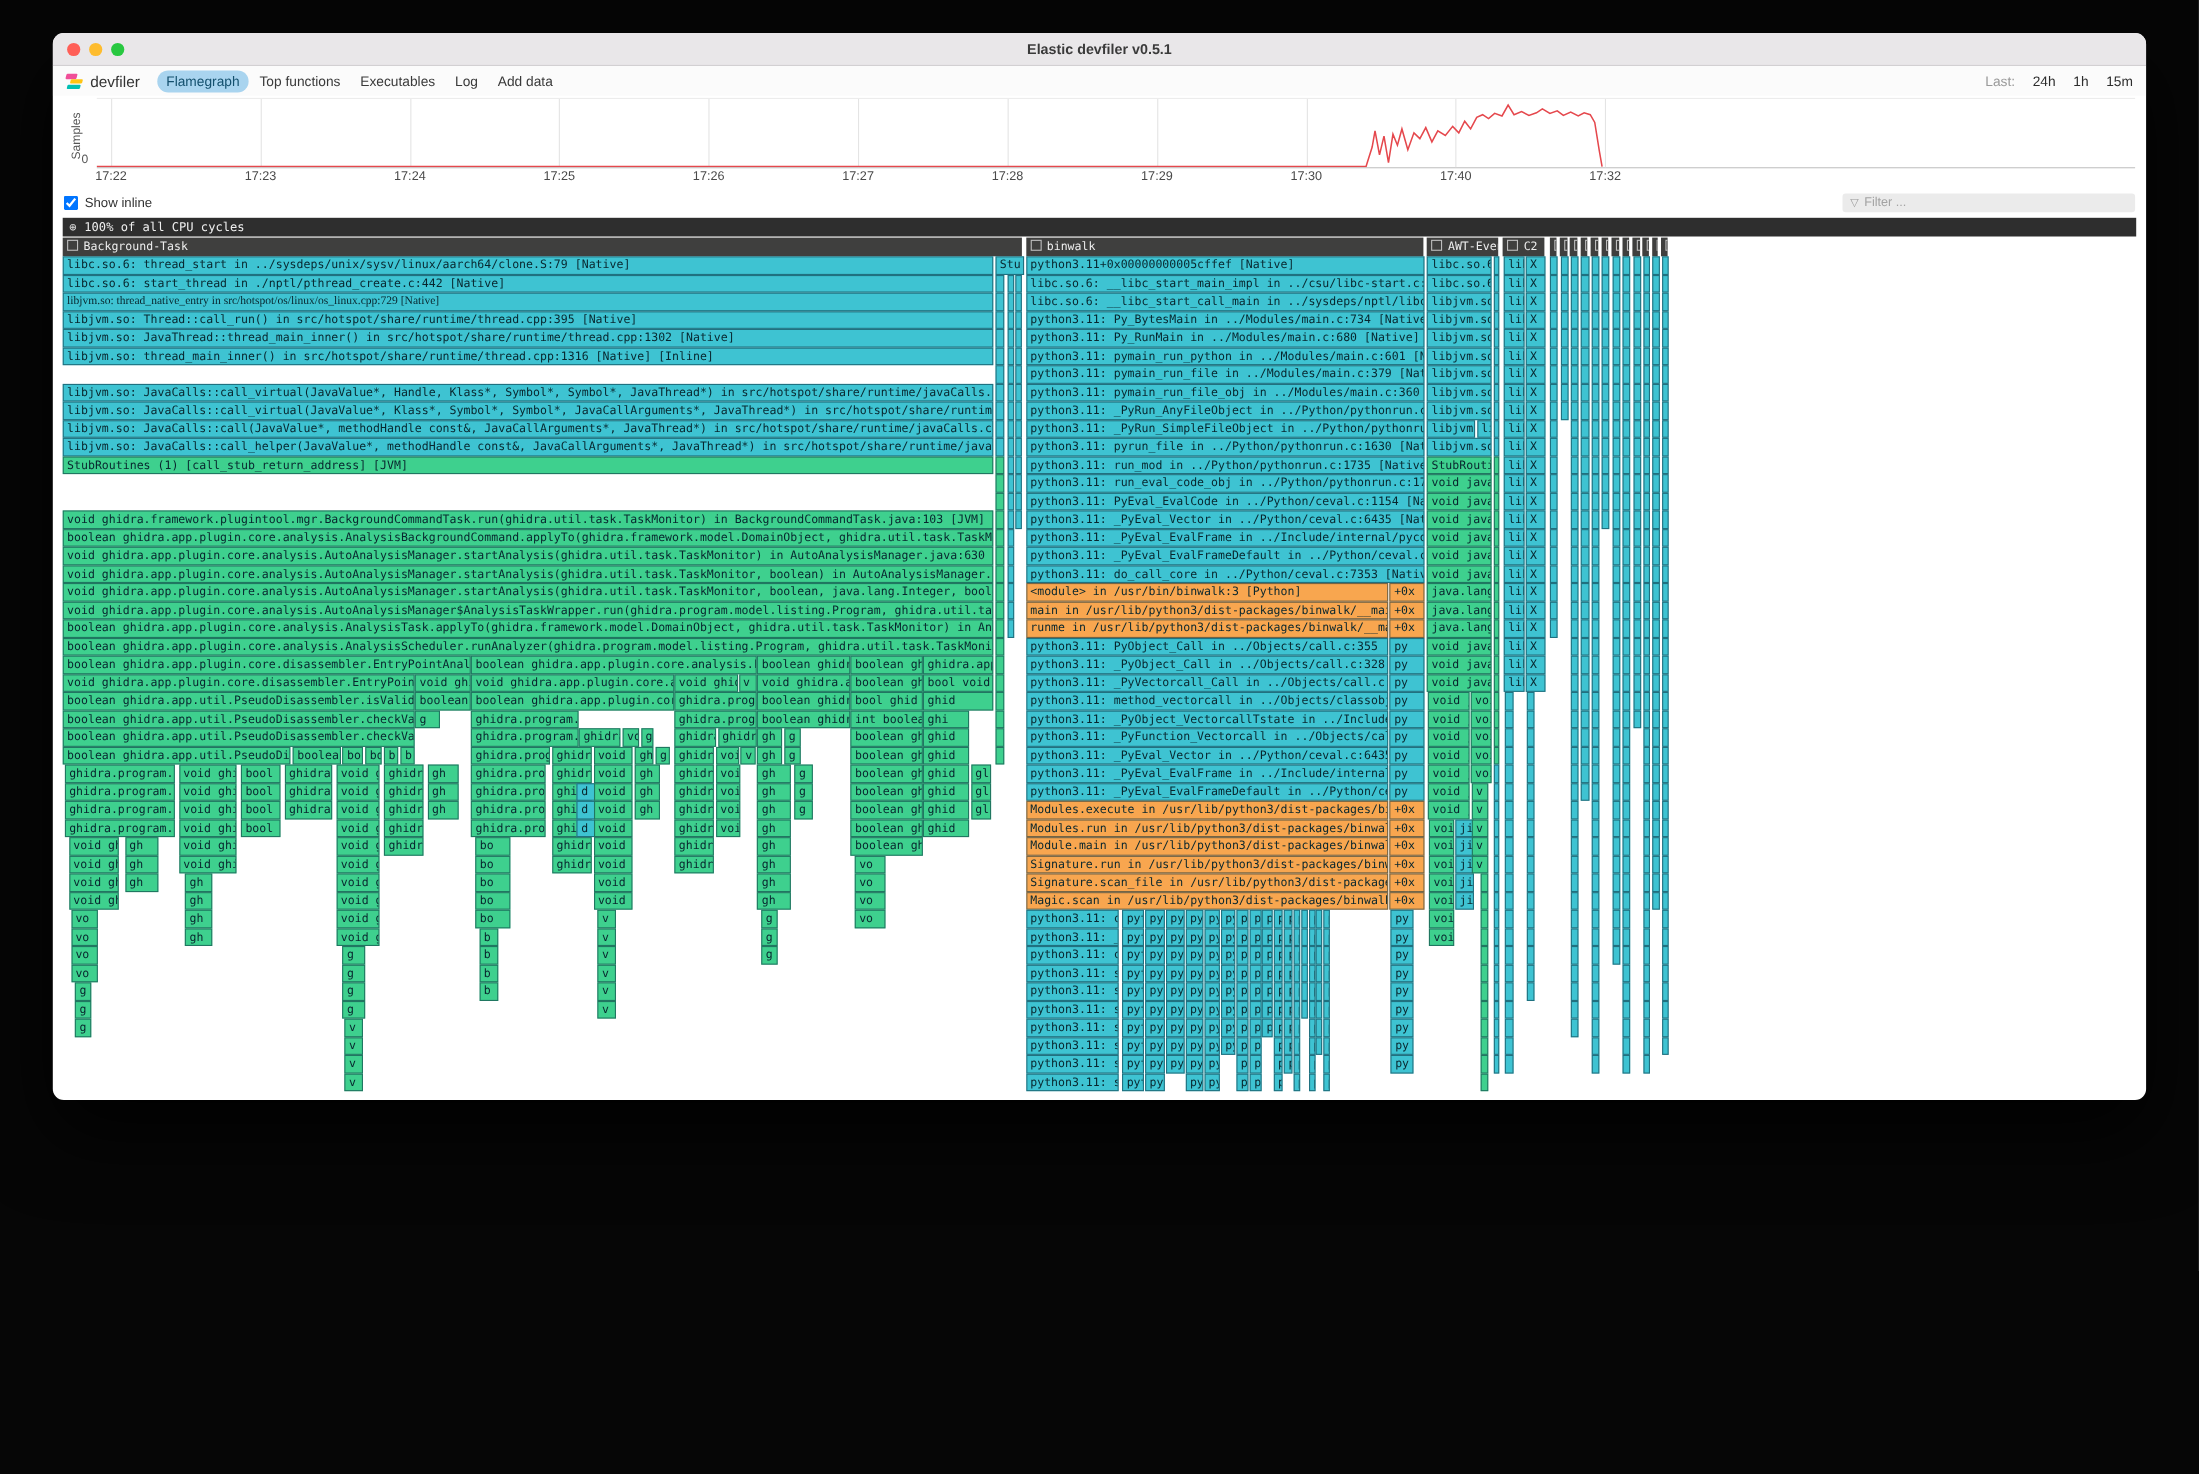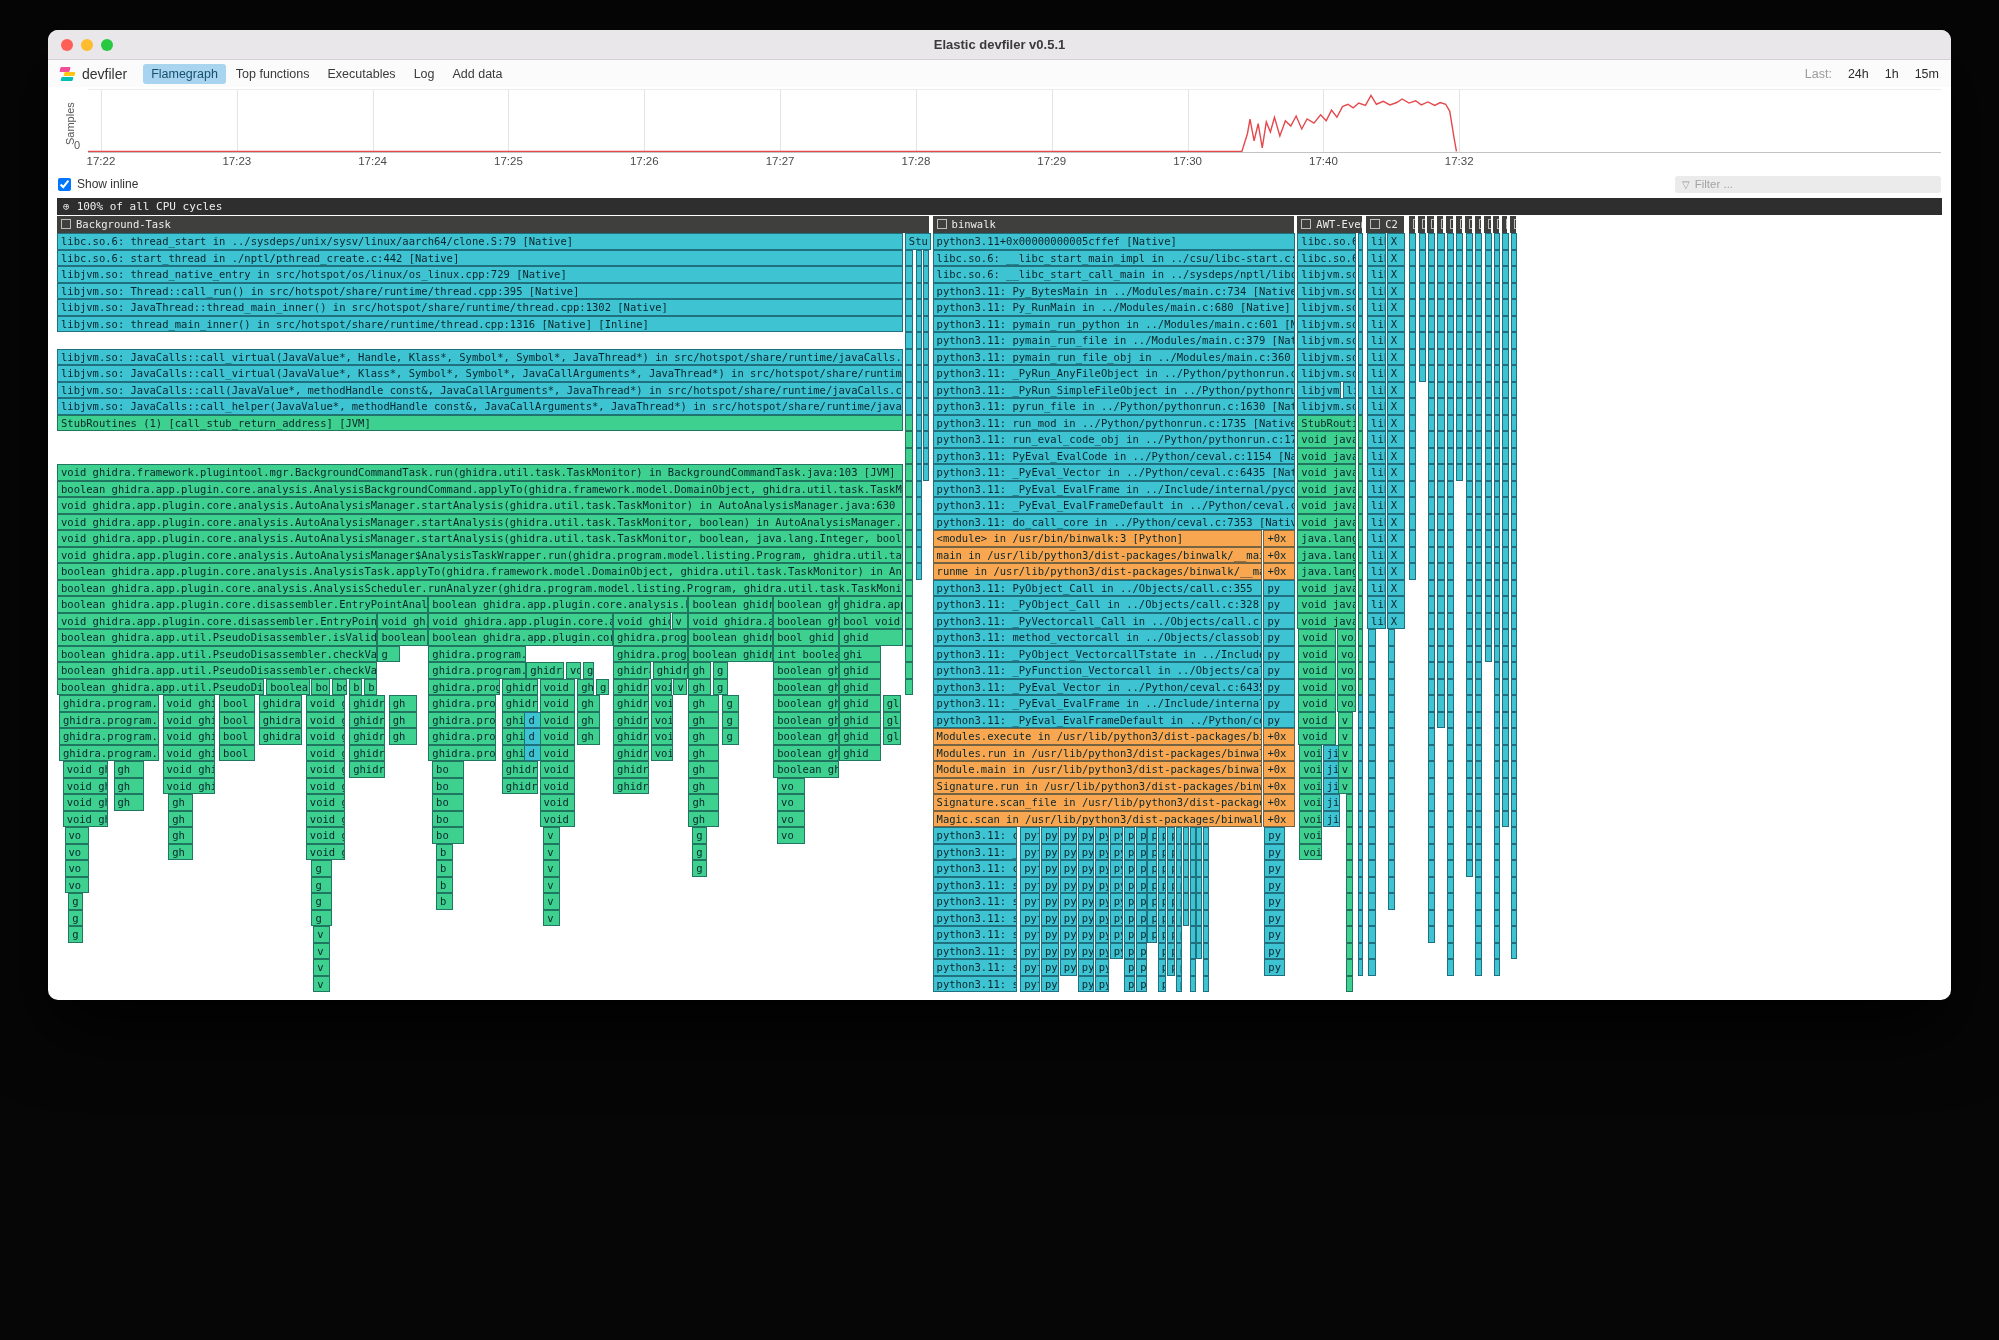--- a/index.html
+++ b/index.html
@@ -13,21 +13,21 @@
   .title{font-size:13px;font-weight:700;color:#3a3a3a;}
   
   .nav{height:27px;display:flex;align-items:center;padding:0 12px;background:#fbfbfb;}
   .logo{width:16px;height:16px;position:relative;margin-right:6px;}
   .logo i{position:absolute;display:block;border-radius:1px;}
   .logo .p1{left:0;top:1px;width:10px;height:5px;background:#f04e98;transform:skewX(-14deg);}
   .logo .p2{left:4px;top:6px;width:11px;height:4px;background:#fec514;transform:skewX(-14deg);}
   .logo .p3{left:1px;top:11px;width:12px;height:4px;background:#00bfb3;transform:skewX(-14deg);}
   .brand{font-size:14px;color:#333;margin-right:16px;}
   .tab{font-size:12.5px;color:#3a3a3a;padding:3px 8px;border-radius:3px;cursor:pointer;margin-right:2px;white-space:nowrap;}
-  .tab.active{background:#a9d4ef;color:#14506e;}
+  .tab.active{background:#a9d4ef;color:#14506e;border-radius:10px;}
   .spacer{flex:1;}
   .lastlab{color:#9a9a9a;font-size:12.5px;}
   .range{font-size:12.5px;color:#2d2d2d;margin-left:16px;cursor:pointer;}
   
   .chartwrap{position:relative;height:84px;padding:2px 10px 0 40px;}
   .plot{position:relative;height:62px;border-top:1px solid #ececec;border-bottom:1px solid #c3c3c3;}
   .plot svg{position:absolute;left:0;top:0;width:100%;height:100%;}
   .gridline{position:absolute;top:0;bottom:0;width:1px;background:#e4e4e4;}
   .ylab{position:absolute;left:16px;top:58px;transform:rotate(-90deg);transform-origin:0 0;font-size:11px;color:#555;}
   .y0{position:absolute;left:26px;top:52px;font-size:11px;color:#555;}
@@ -132,21 +132,21 @@
 
   <div class="rootbar">
     <span class="zoomicon">⊕</span><span>100% of all CPU cycles</span>
   </div>
 
   <div class="flame" id="flame">
       <div class="sechead" style="left: 0%; width: 46.25%;"><span class="cb"></span>Background-Task</div>
       <div class="frame t" style="left: 0%; width: 44.9%; top: 17px;">libc.so.6: thread_start in ../sysdeps/unix/sysv/linux/aarch64/clone.S:79 [Native]</div>
       <div class="frame t" style="left: 44.98%; width: 1.37%; top: 17px;">Stu</div>
       <div class="frame t" style="left: 0%; width: 44.9%; top: 33.5px;">libc.so.6: start_thread in ./nptl/pthread_create.c:442 [Native]</div>
-      <div class="frame t" style="left: 0%; width: 44.9%; top: 50px;">libjvm.so: thread_native_entry in src/hotspot/os/linux/os_linux.cpp:729 [Native]</div>
+      <div class="frame t" style="left: 0%; width: 44.9%; top: 50px; font-family: Liberation Serif, serif;">libjvm.so: thread_native_entry in src/hotspot/os/linux/os_linux.cpp:729 [Native]</div>
       <div class="frame t" style="left: 0%; width: 44.9%; top: 66.5px;">libjvm.so: Thread::call_run() in src/hotspot/share/runtime/thread.cpp:395 [Native]</div>
       <div class="frame t" style="left: 0%; width: 44.9%; top: 83px;">libjvm.so: JavaThread::thread_main_inner() in src/hotspot/share/runtime/thread.cpp:1302 [Native]</div>
       <div class="frame t" style="left: 0%; width: 44.9%; top: 99.5px;">libjvm.so: thread_main_inner() in src/hotspot/share/runtime/thread.cpp:1316 [Native] [Inline]</div>
       <div class="frame t" style="left: 0%; width: 44.9%; top: 132.5px;">libjvm.so: JavaCalls::call_virtual(JavaValue*, Handle, Klass*, Symbol*, Symbol*, JavaThread*) in src/hotspot/share/runtime/javaCalls.cpp:205 [Native]</div>
       <div class="frame t" style="left: 0%; width: 44.9%; top: 149px;">libjvm.so: JavaCalls::call_virtual(JavaValue*, Klass*, Symbol*, Symbol*, JavaCallArguments*, JavaThread*) in src/hotspot/share/runtime/javaCalls.cpp:199 [Native] [Inline]</div>
       <div class="frame t" style="left: 0%; width: 44.9%; top: 165.5px;">libjvm.so: JavaCalls::call(JavaValue*, methodHandle const&amp;, JavaCallArguments*, JavaThread*) in src/hotspot/share/runtime/javaCalls.cpp:343 [Native] [Inline]</div>
       <div class="frame t" style="left: 0%; width: 44.9%; top: 182px;">libjvm.so: JavaCalls::call_helper(JavaValue*, methodHandle const&amp;, JavaCallArguments*, JavaThread*) in src/hotspot/share/runtime/javaCalls.cpp:429 [Native]</div>
       <div class="frame g" style="left: 0%; width: 44.9%; top: 198.5px;">StubRoutines (1) [call_stub_return_address] [JVM]</div>
       <div class="frame g" style="left: 0%; width: 44.9%; top: 248px;">void ghidra.framework.plugintool.mgr.BackgroundCommandTask.run(ghidra.util.task.TaskMonitor) in BackgroundCommandTask.java:103 [JVM]</div>
       <div class="frame g" style="left: 0%; width: 44.9%; top: 264.5px;">boolean ghidra.app.plugin.core.analysis.AnalysisBackgroundCommand.applyTo(ghidra.framework.model.DomainObject, ghidra.util.task.TaskMonitor) in AnalysisBackgroundCommand.java [JVM]</div>

